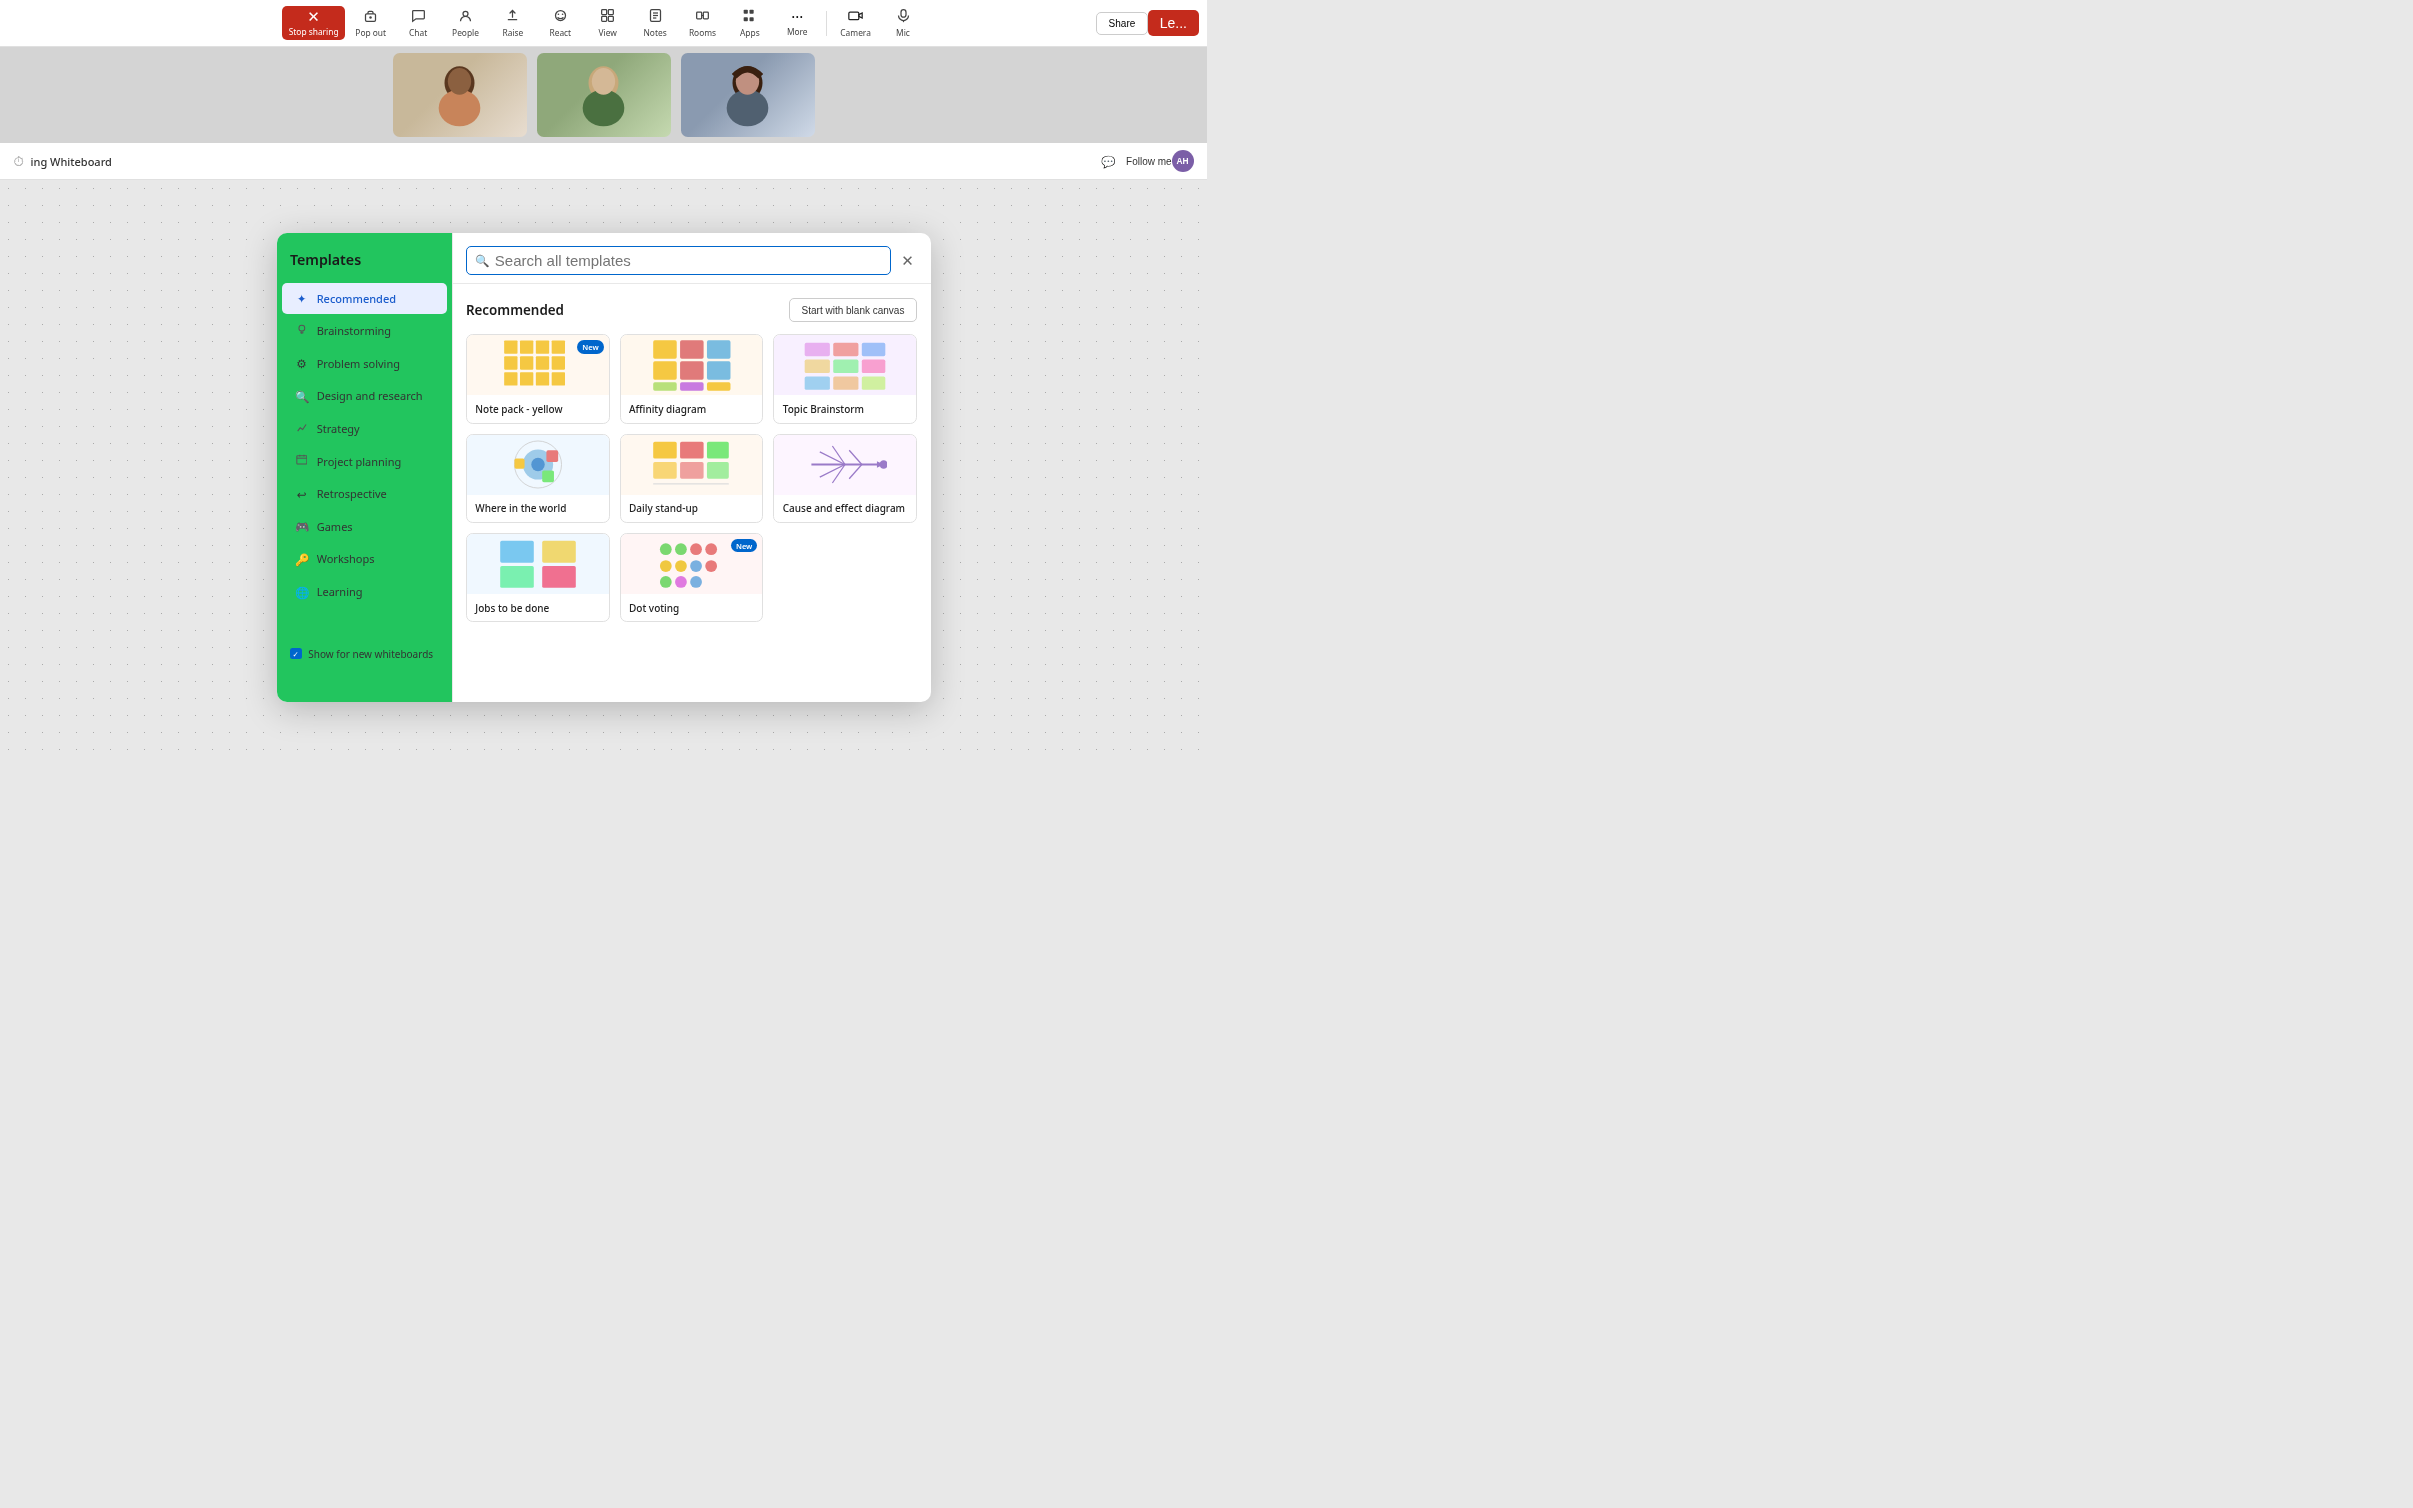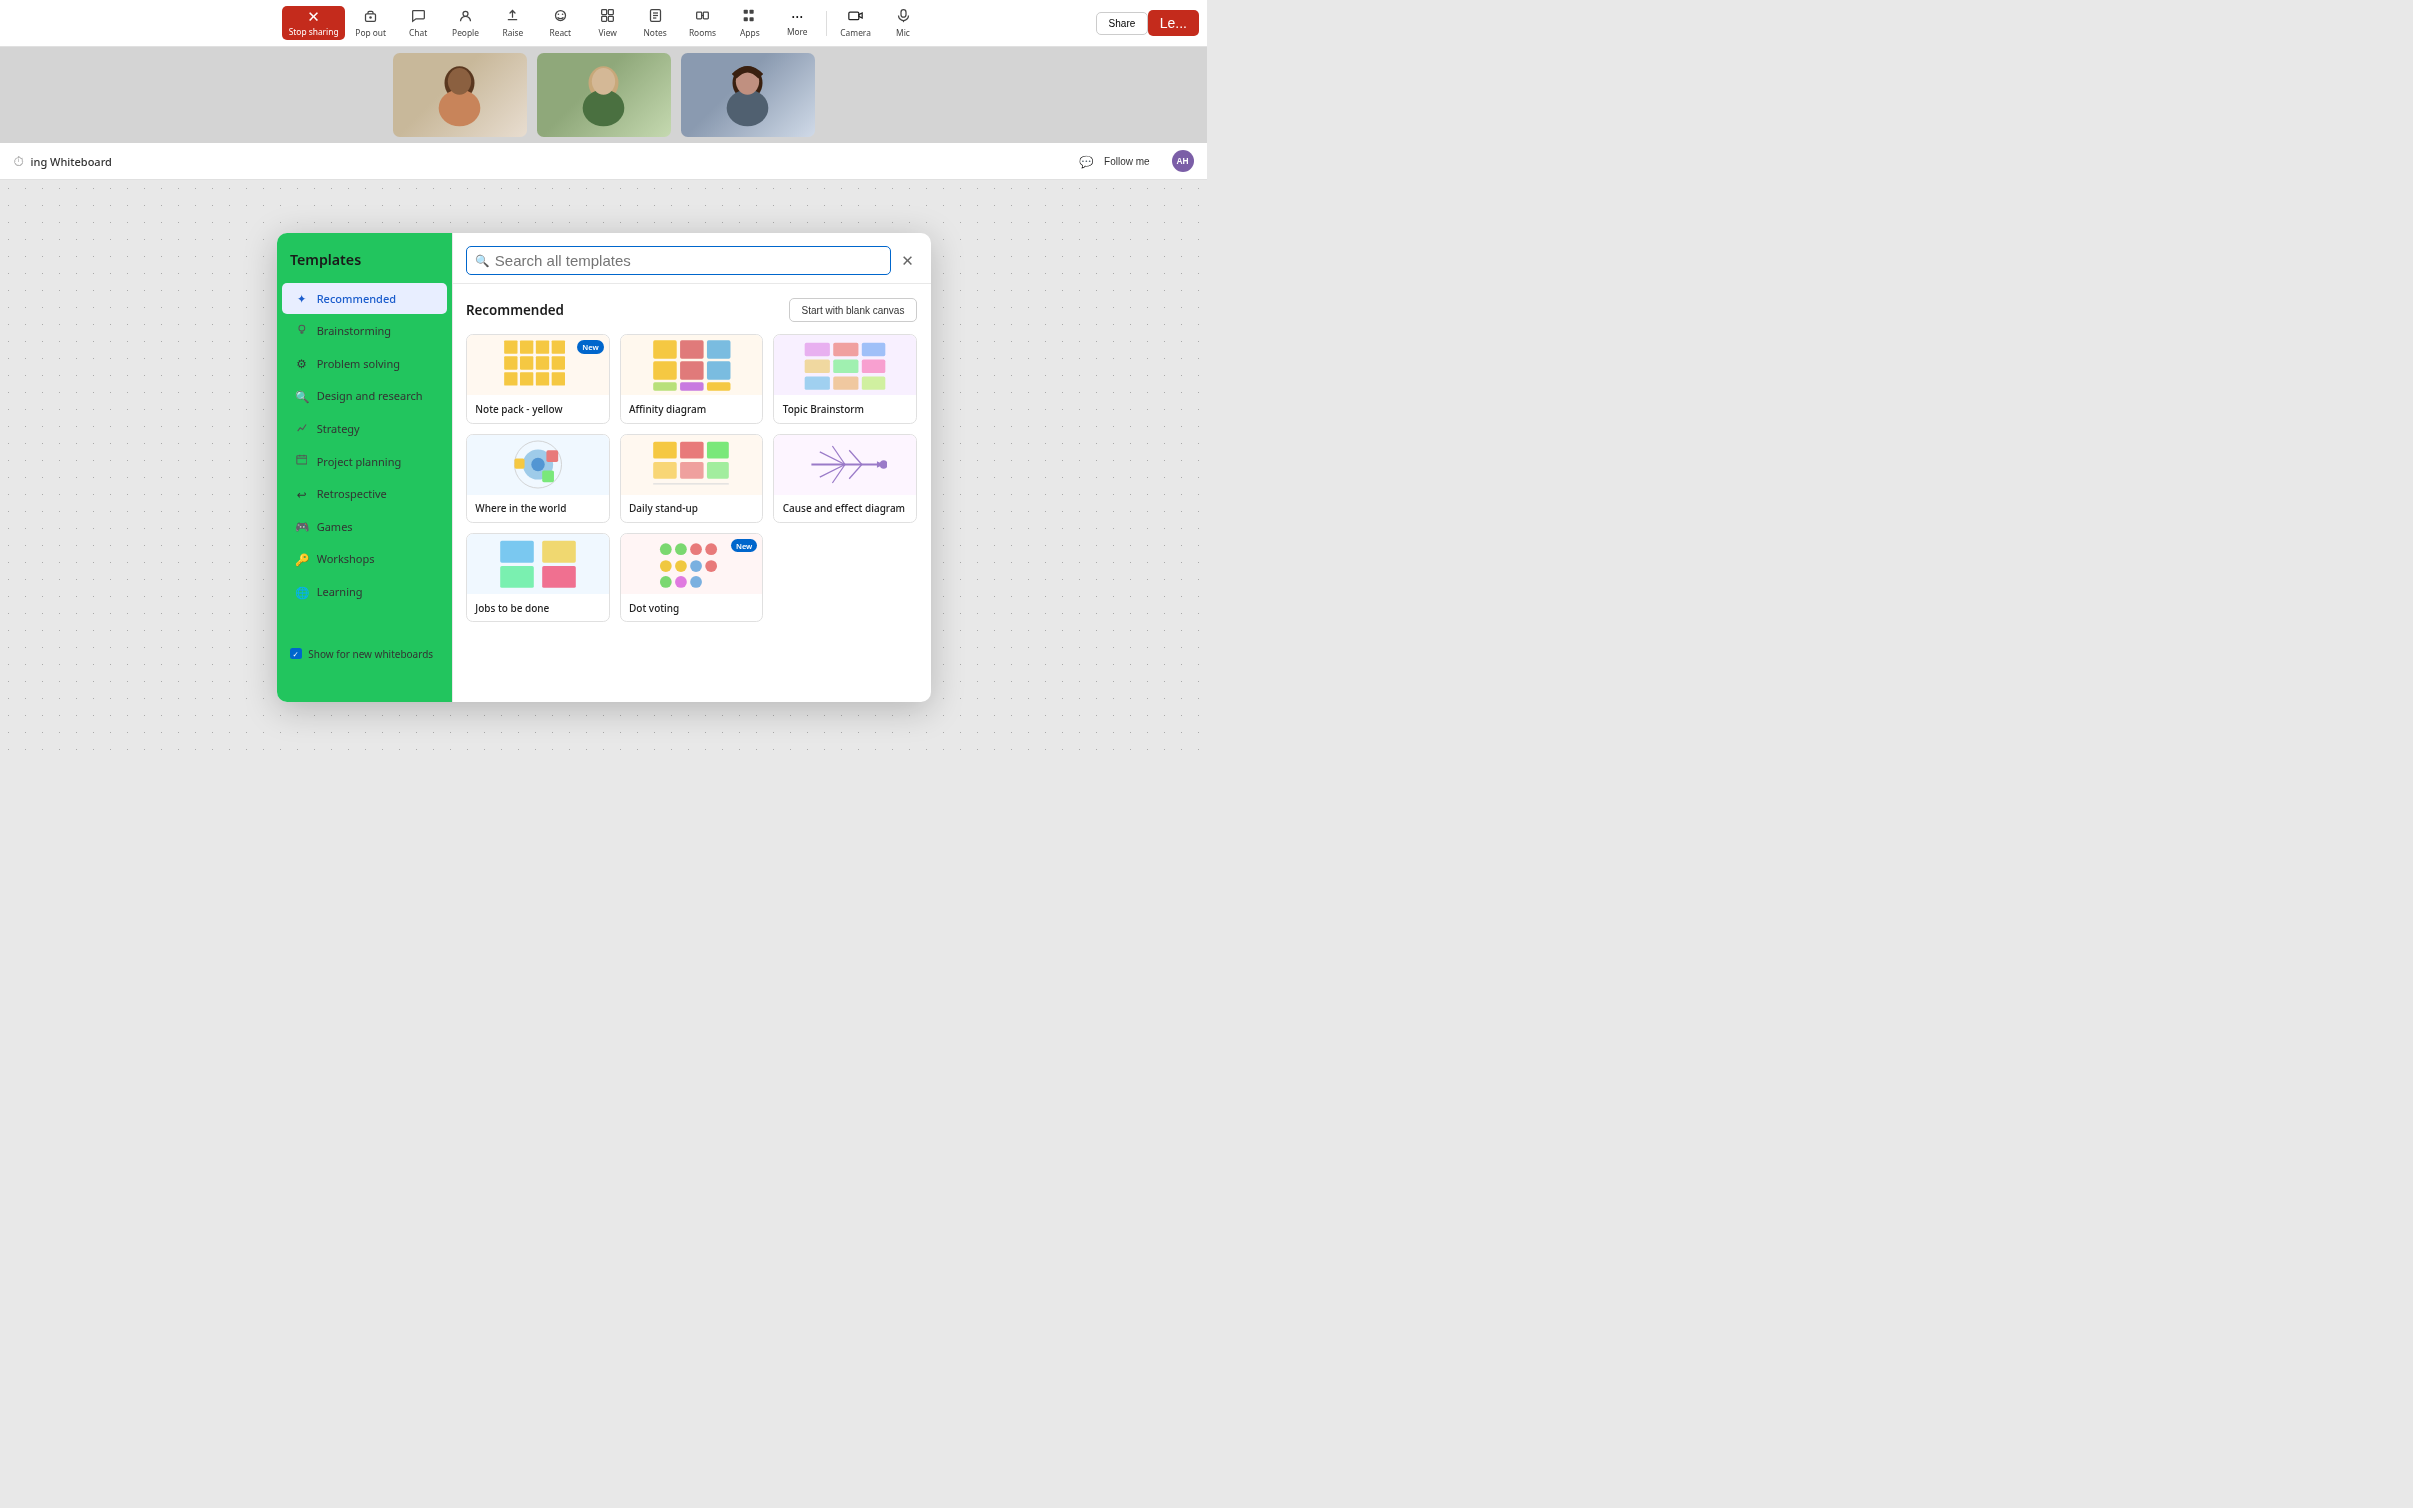--- a/index.html
+++ b/index.html
@@ -130,21 +130,21 @@
     }
     .wb-title {
       font-size: 11px;
       font-weight: 500;
       color: #333;
       flex: 1;
     }
     .follow-me-btn {
       display: flex;
       align-items: center;
-      gap: 22px;
+      gap: 0;
       font-size: 10px;
       color: #333;
       cursor: pointer;
       border: none;
       background: transparent;
     }
     .wb-avatar {
       width: 22px;
       height: 22px;
       border-radius: 50%;

